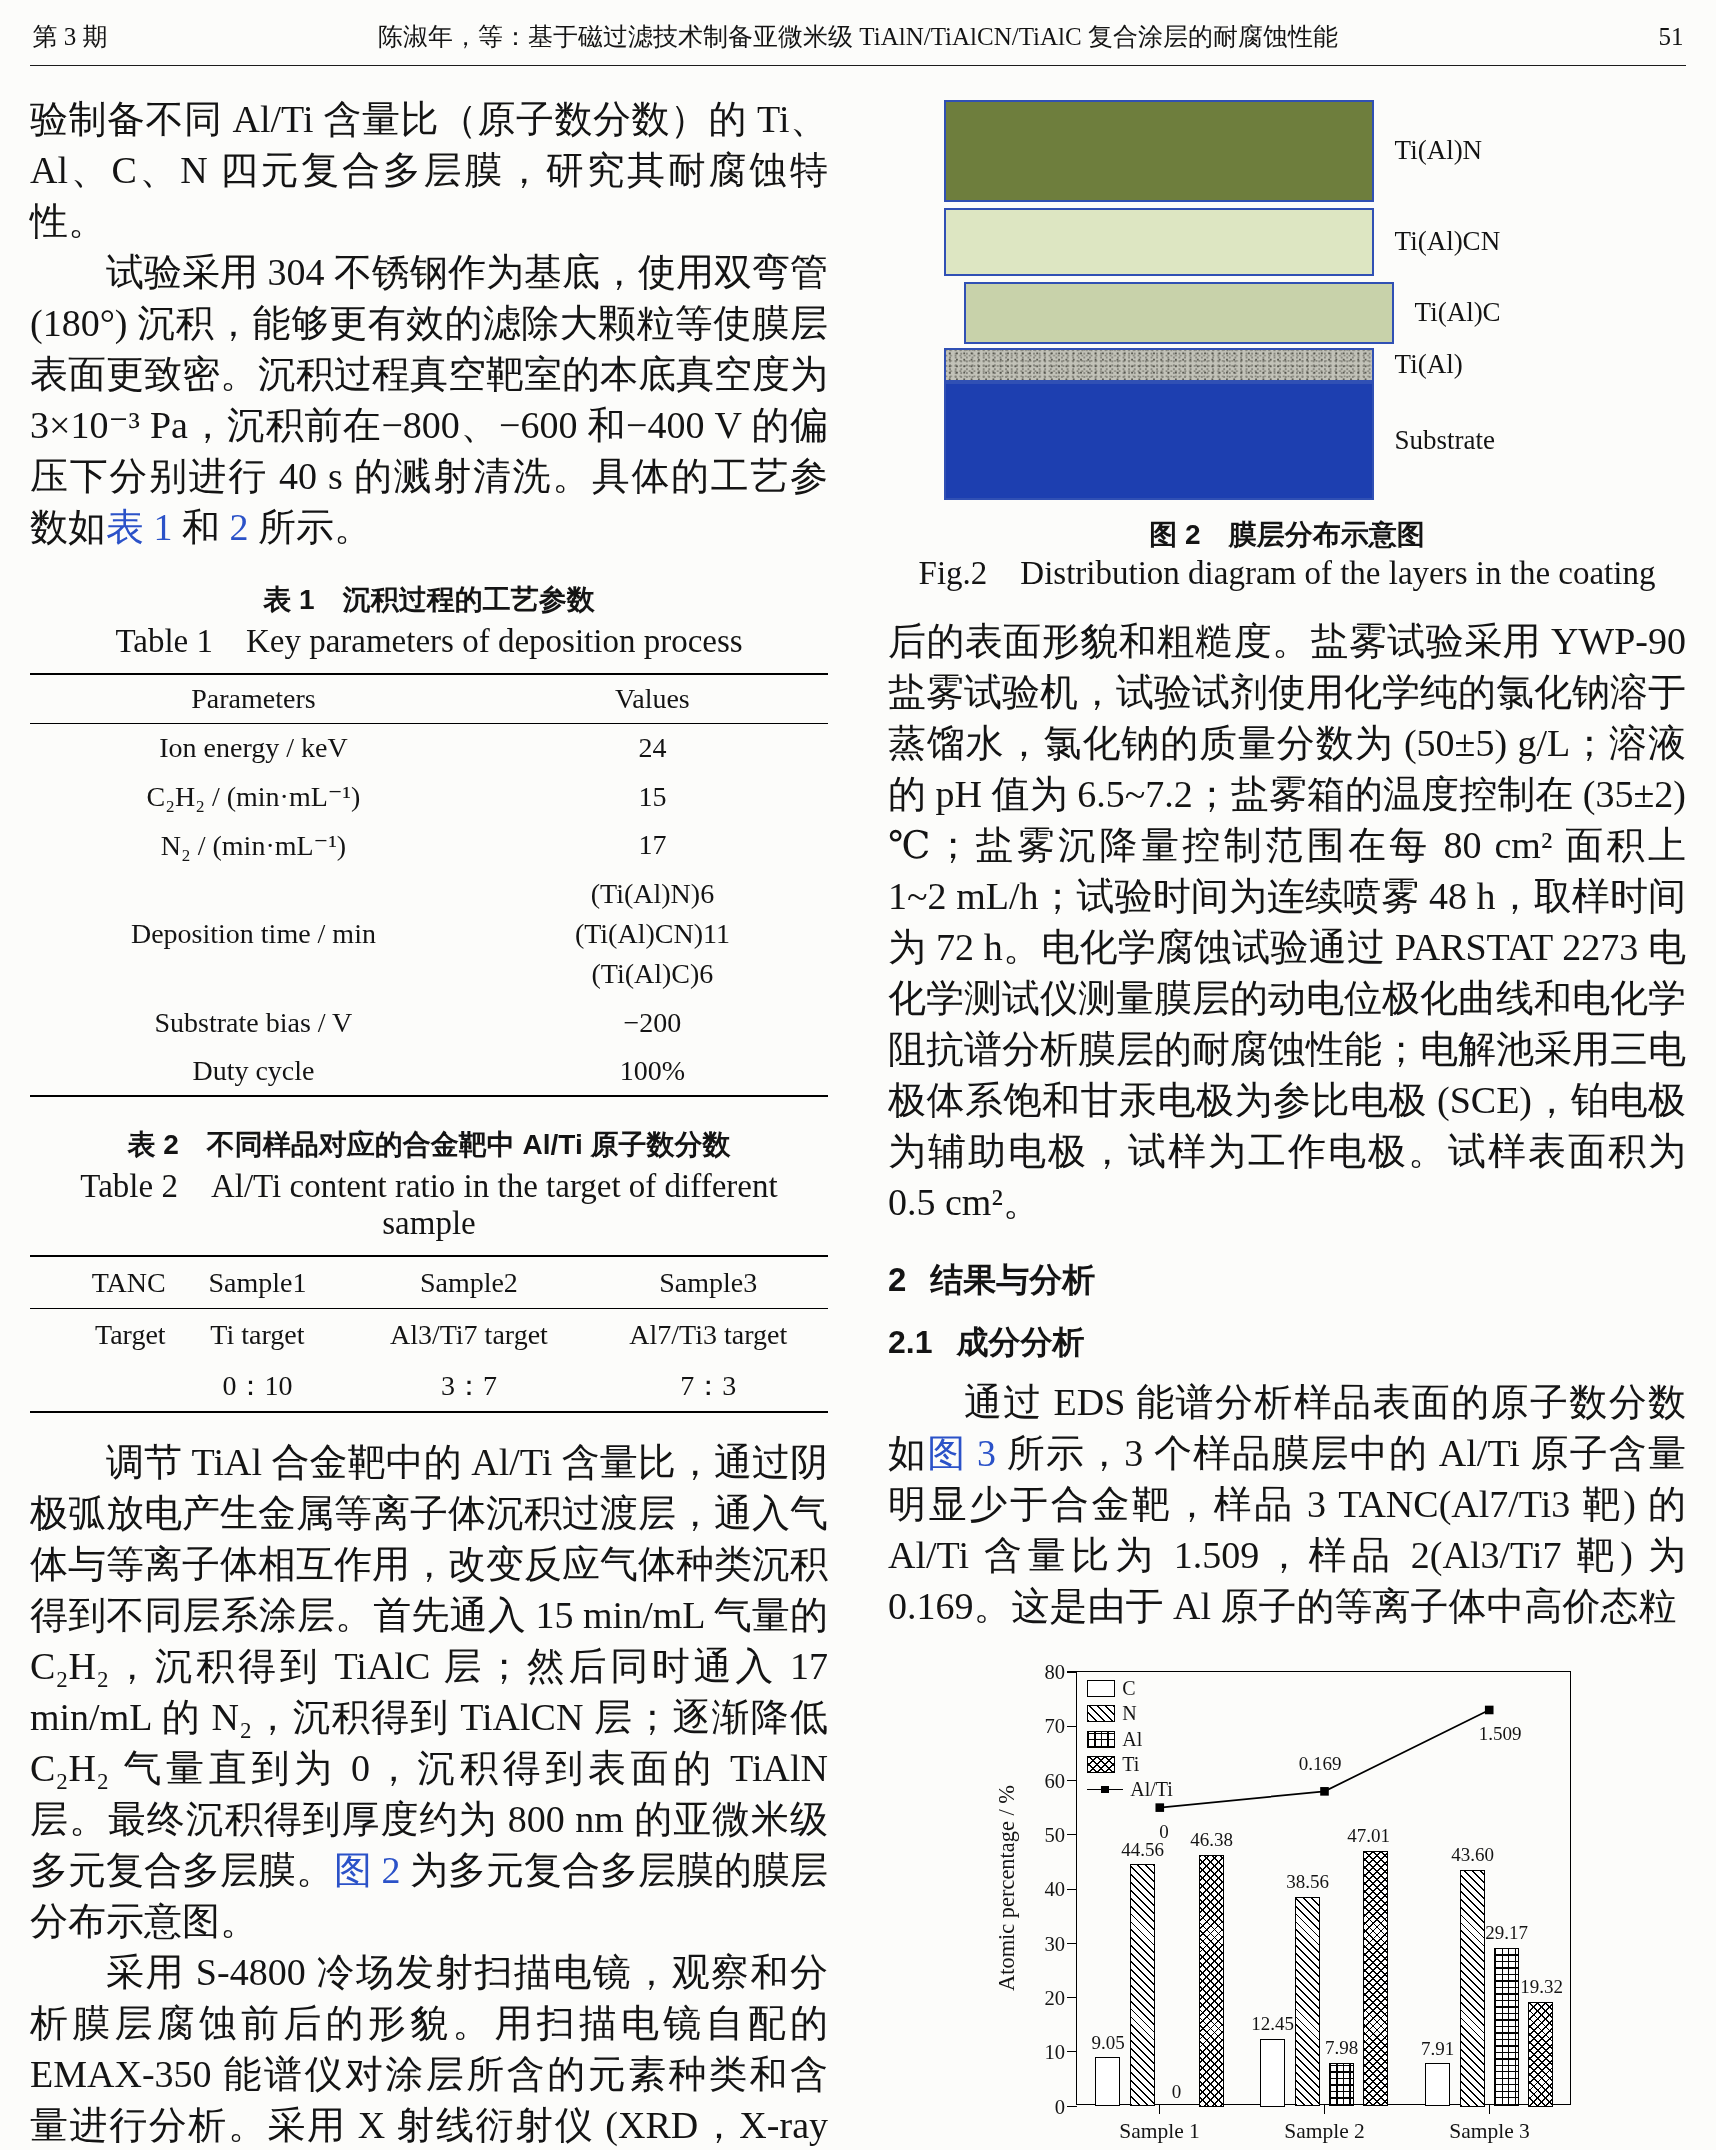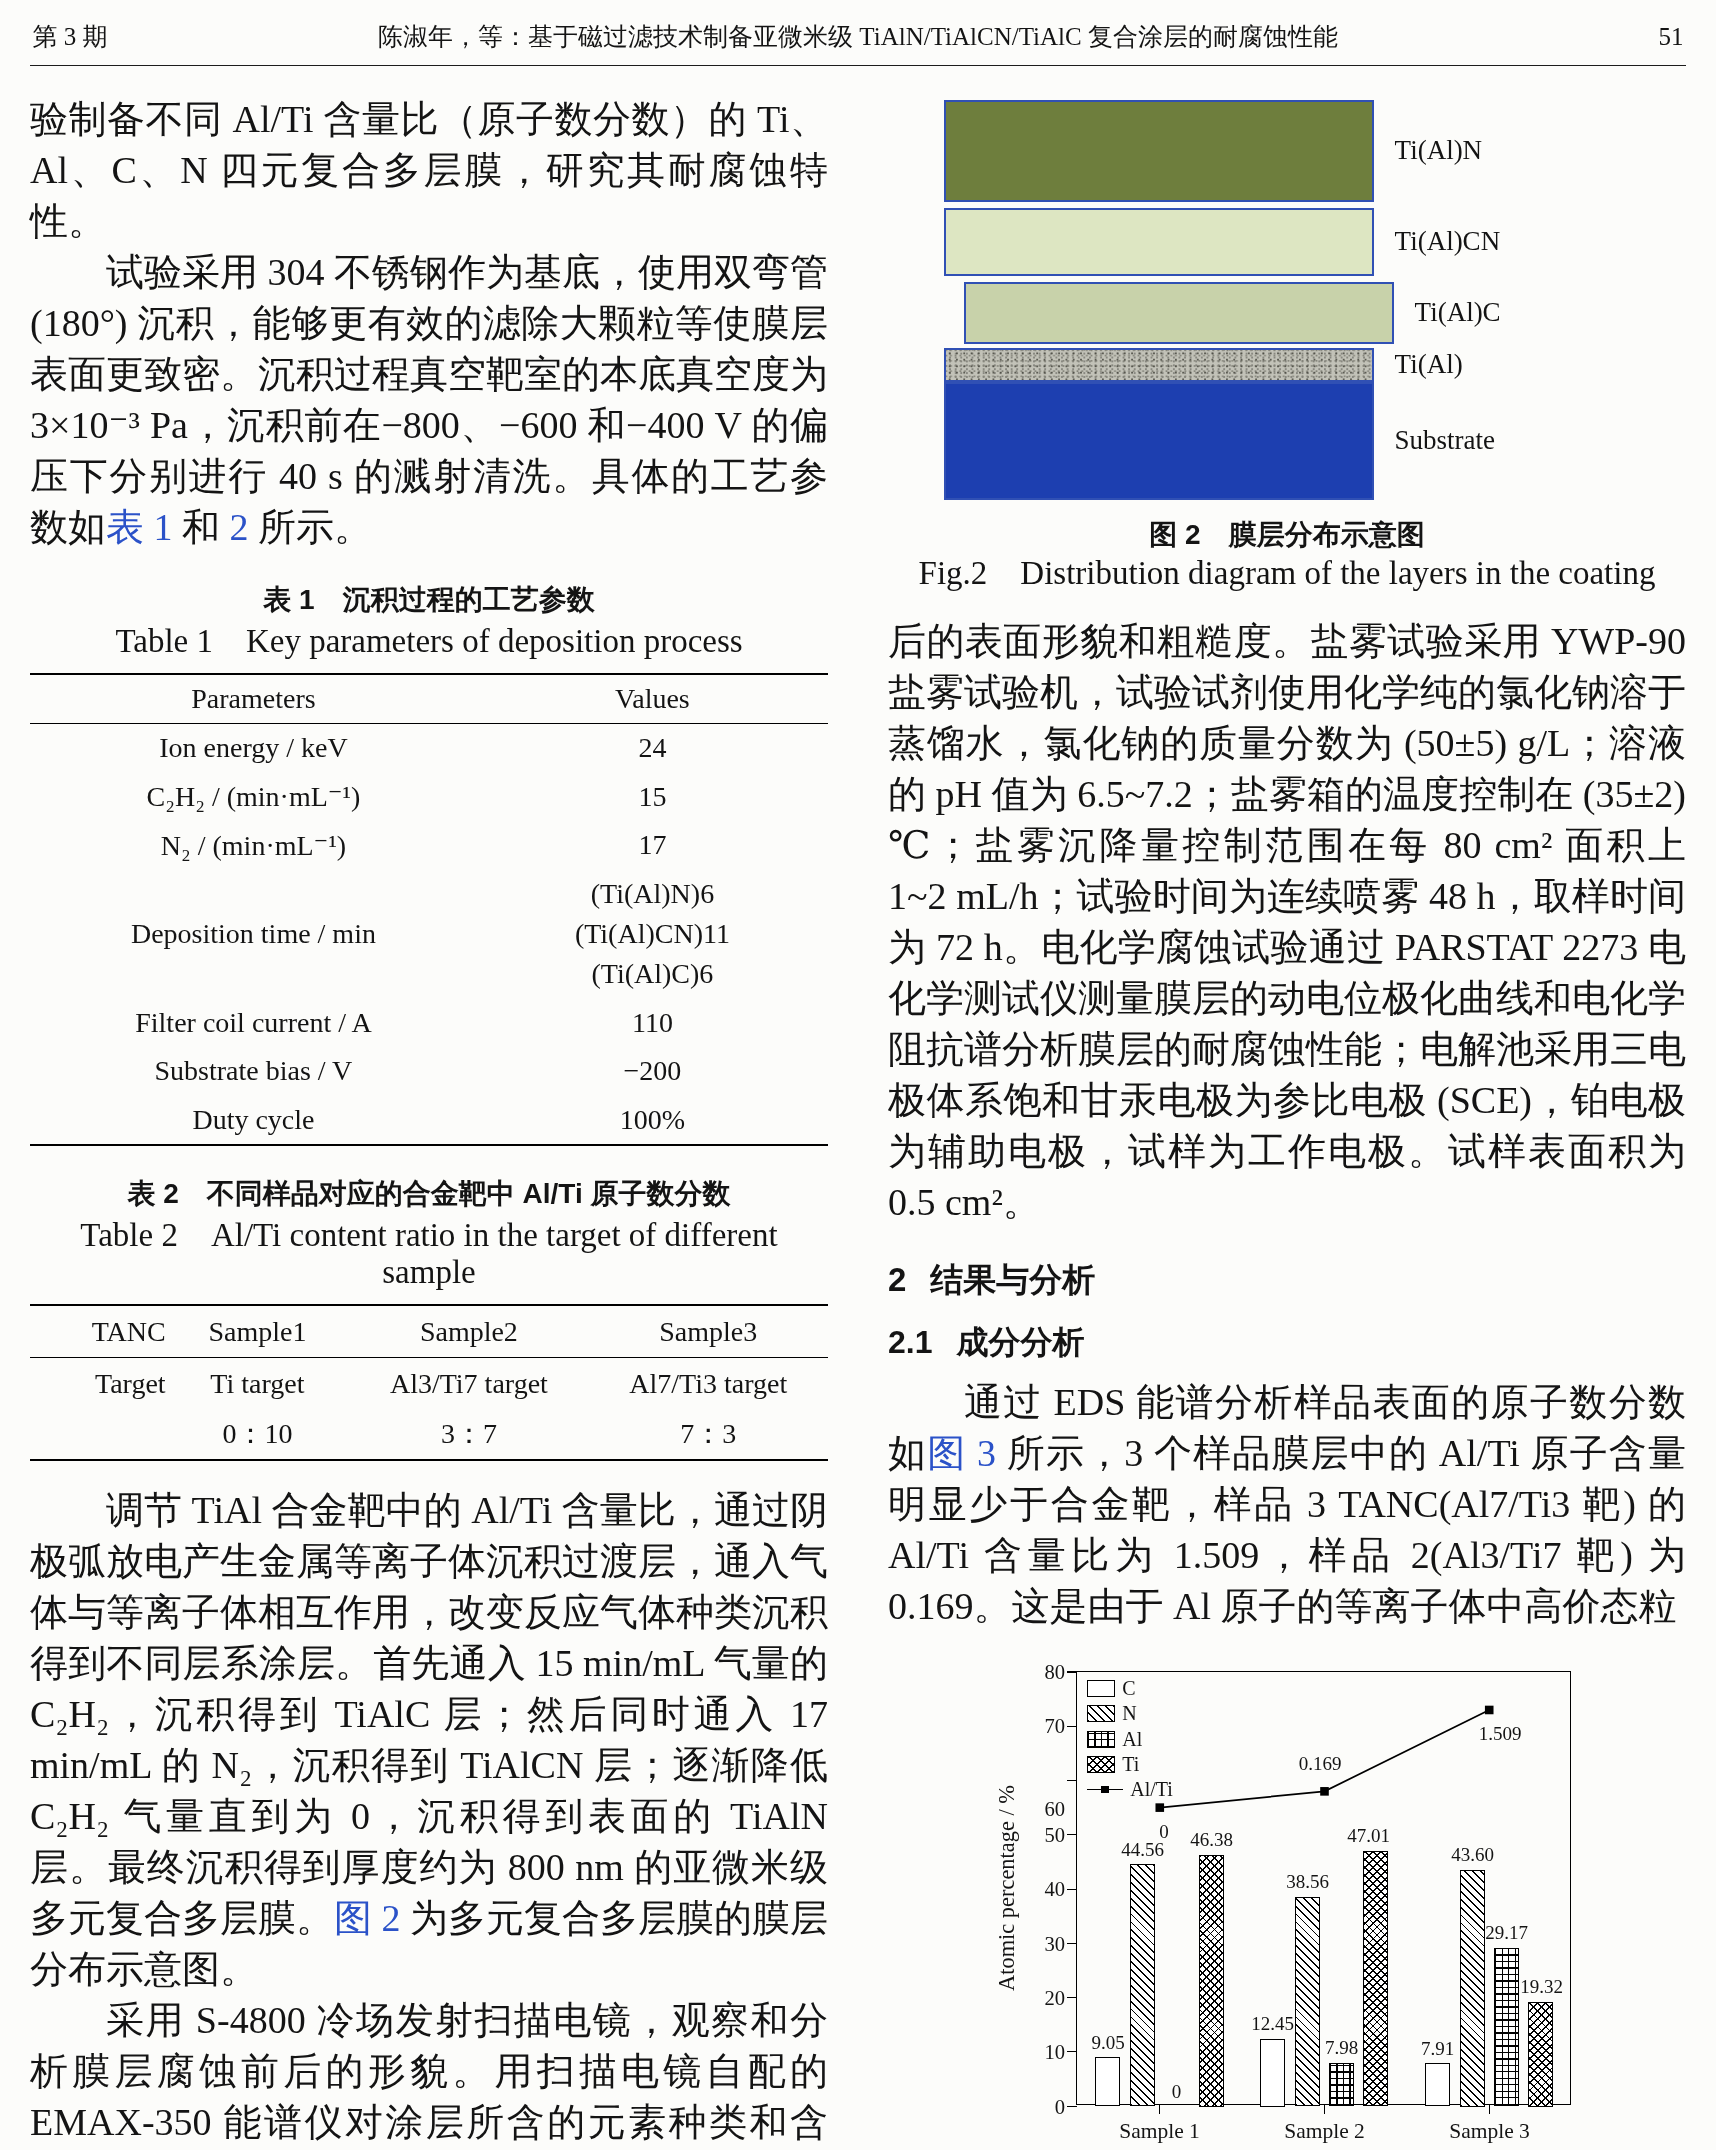--- a/index.html
+++ b/index.html
@@ -153,26 +153,20 @@
           </div>
           <div class="t1-row">
             <div class="t1-param">Deposition time / min</div>
             <div class="t1-values">
               <div>(Ti(Al)N)6</div>
               <div>(Ti(Al)CN)11</div>
               <div>(Ti(Al)C)6</div>
             </div>
           </div>
           <div class="t1-row">
-            <div class="t1-param">Filter coil current / A</div>
-            <div class="t1-values">
-              <div>110</div>
-            </div>
-          </div>
-          <div class="t1-row">
             <div class="t1-param">Substrate bias / V</div>
             <div class="t1-values">
               <div>−200</div>
             </div>
           </div>
           <div class="t1-row">
             <div class="t1-param">Duty cycle</div>
             <div class="t1-values">
               <div>100%</div>
             </div>
@@ -256,21 +250,21 @@
           <div class="tick-label-y" style="top: 367px;">10</div>
           <div class="tickmark-y" style="top: 379px;"></div>
           <div class="tick-label-y" style="top: 313px;">20</div>
           <div class="tickmark-y" style="top: 325px;"></div>
           <div class="tick-label-y" style="top: 259px;">30</div>
           <div class="tickmark-y" style="top: 271px;"></div>
           <div class="tick-label-y" style="top: 204px;">40</div>
           <div class="tickmark-y" style="top: 217px;"></div>
           <div class="tick-label-y" style="top: 150px;">50</div>
           <div class="tickmark-y" style="top: 162px;"></div>
-          <div class="tick-label-y" style="top: 96px; margin-top: 28px;">60</div>
+          <div class="tick-label-y" style="top: 96px;">60</div>
           <div class="tickmark-y" style="top: 108px;"></div>
           <div class="tick-label-y" style="top: 41px;">70</div>
           <div class="tickmark-y" style="top: 54px;"></div>
           <div class="tick-label-y" style="top: -13px;">80</div>
           <div class="tickmark-y" style="top: -0.6px;"></div>
           <div class="bar pat-plain" style="left: 18.4px; top: 385px; height: 49px;"></div>
           <div class="bar-label" style="left: -16.5px; top: 359px;">9.05</div>
           <div class="bar pat-plain" style="left: 183px; top: 367px; height: 68px;"></div>
           <div class="bar-label" style="left: 148px; top: 340px;">12.45</div>
           <div class="bar pat-plain" style="left: 348px; top: 391px; height: 43px;"></div>

